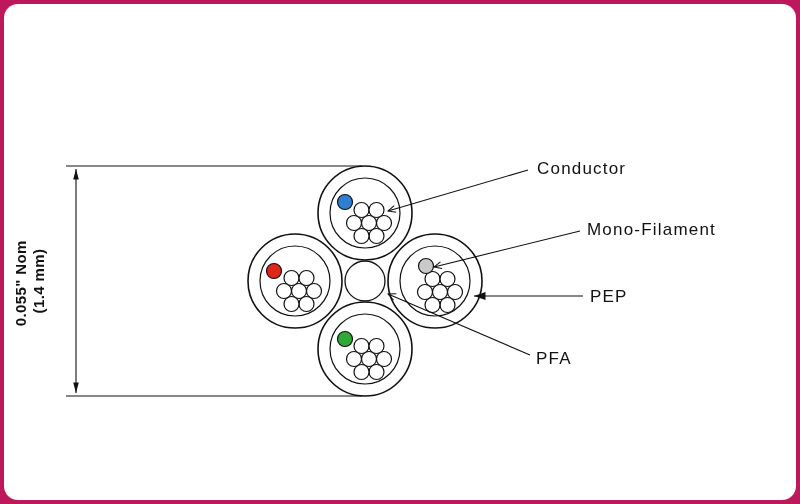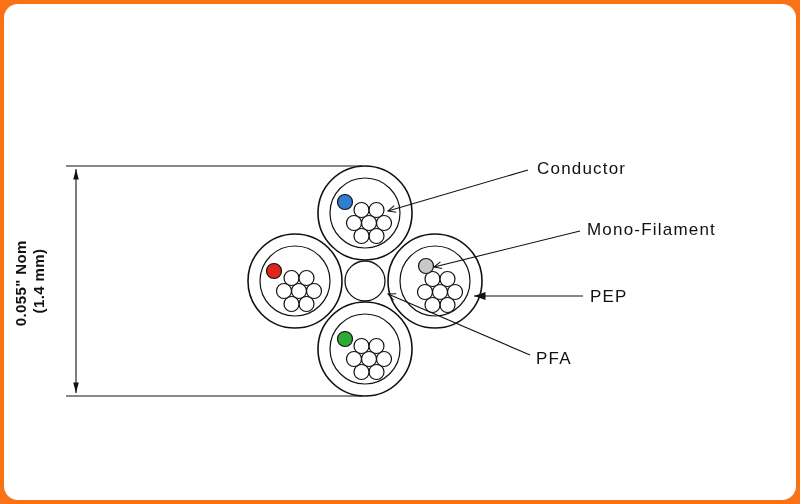--- a/index.html
+++ b/index.html
@@ -1,16 +1,16 @@
 <!DOCTYPE html>
 <html><head>
 <meta charset="utf-8">
 <style>
   html,body{margin:0;padding:0;background:#000;}
-  .canvas{position:relative;width:800px;height:504px;background:#f97316;overflow:hidden;}
+  .canvas{position:relative;width:800px;height:504px;background:#be185d;overflow:hidden;}
   .sheet{position:absolute;left:4px;top:4px;right:4px;bottom:4px;background:#ffffff;border-radius:14px;}
   svg{position:absolute;left:0;top:0;}
   .ring-outer{fill:#ffffff;stroke:#111111;stroke-width:1.6;}
   .ring-inner{fill:#ffffff;stroke:#111111;stroke-width:1.2;}
   .strand{fill:#ffffff;stroke:#111111;stroke-width:1.2;}
   .dot{stroke:#111111;stroke-width:1.2;}
   .filler{fill:#ffffff;stroke:#111111;stroke-width:1.3;}
   .leader{stroke:#111111;stroke-width:1.1;fill:none;}
   .dimline{stroke:#111111;stroke-width:1.1;fill:none;}
   .lbl{font-family:"Liberation Sans",sans-serif;font-size:17px;letter-spacing:1.2px;fill:#111111;}

